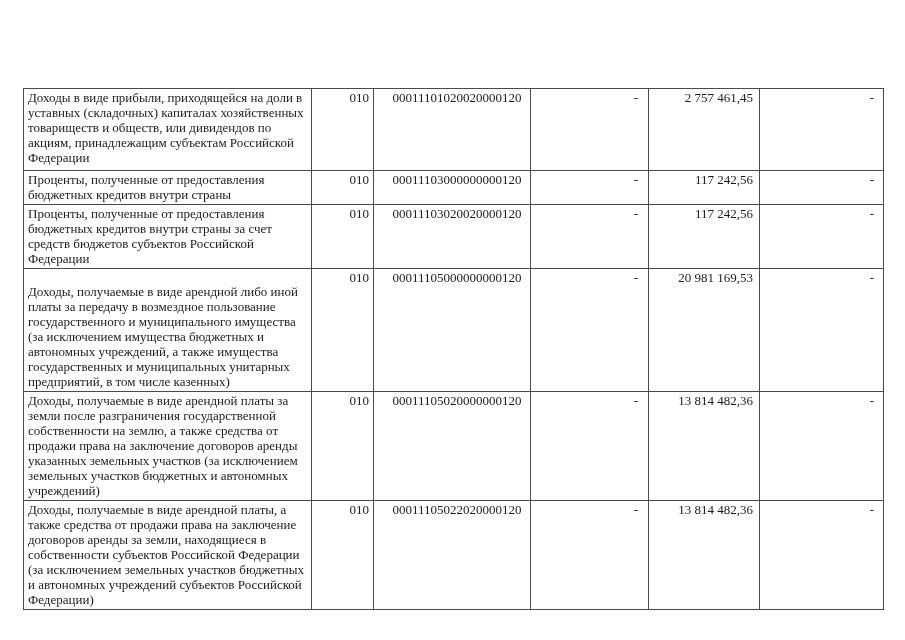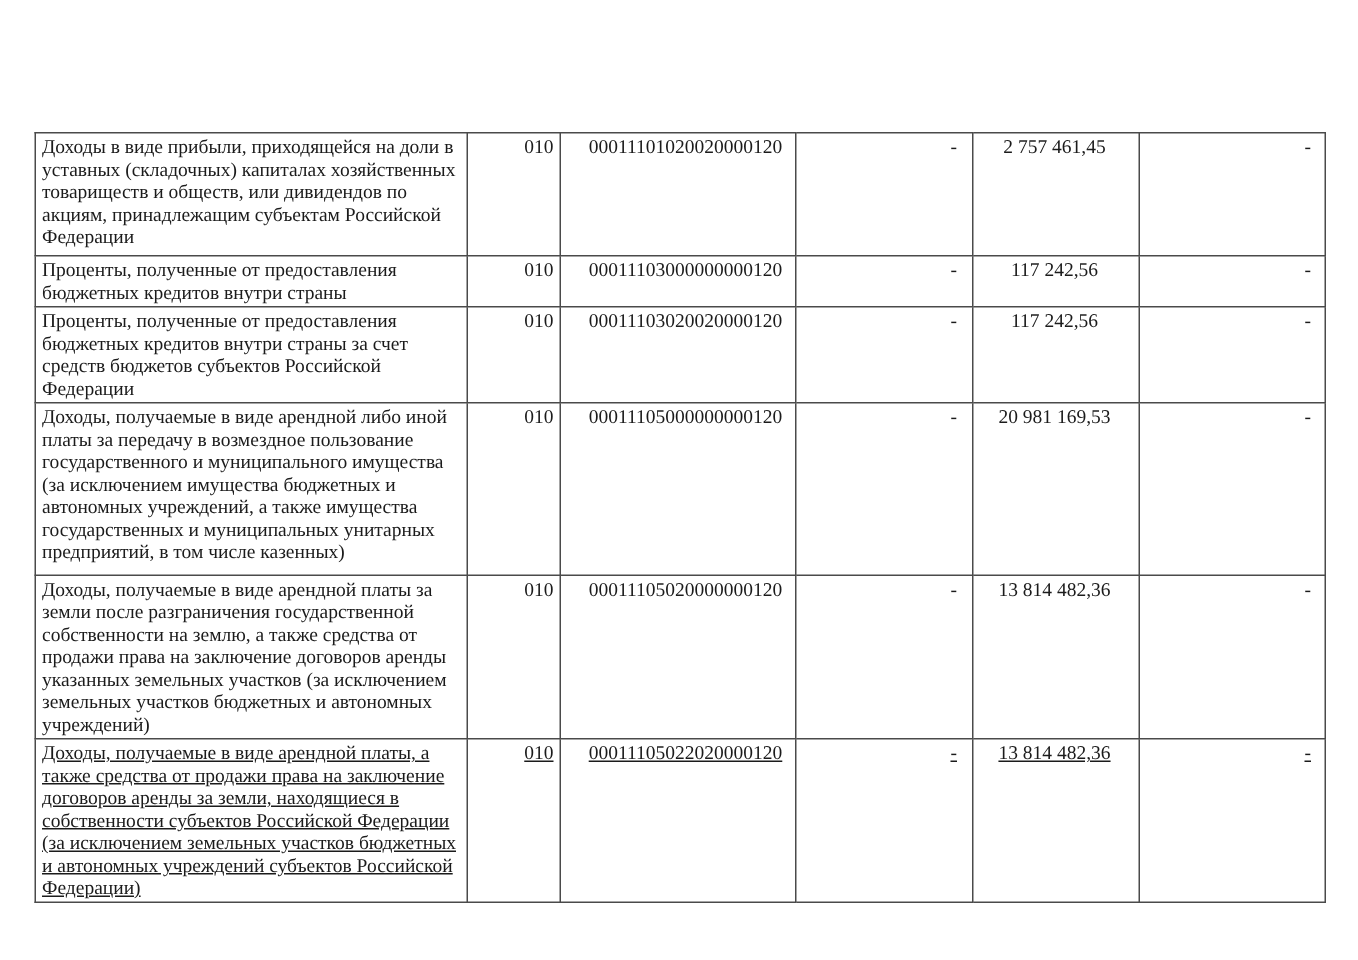--- a/index.html
+++ b/index.html
@@ -35,32 +35,32 @@
   col.c2 { width: 62px; }
   col.c3 { width: 157px; }
   col.c4 { width: 118px; }
   col.c5 { width: 111px; }
   col.c6 { width: 124px; }
 
   td.cell-name   { text-align: left; }
   td.cell-code   { text-align: right; }
   td.cell-class  { text-align: center; padding-left: 14px; }
   td.cell-dash1  { text-align: right; padding-right: 10px; }
-  td.cell-amount { text-align: center; padding-right: 6px; margin-left: 16px; }
+  td.cell-amount { text-align: right; padding-right: 6px; margin-left: 16px; }
   td.cell-dash2  { text-align: right; padding-right: 9px; }
 
   tr.r1 { height: 82px; }
   tr.r2 { height: 32px; }
   tr.r3 { height: 59px; }
   tr.r4 { height: 115px; }
   tr.r5 { height: 105px; }
-  tr.r6 { height: 105px; text-decoration: underline; }
+  tr.r6 { height: 105px; }
 
   
-  .gap-top { }
+  .gap-top { padding-top: 14px; }
 </style>
 </head>
 <body>
 
 <table class="doc-table">
   <colgroup>
     <col class="c1">
       <col class="c2">
       <col class="c3">
       <col class="c4">

